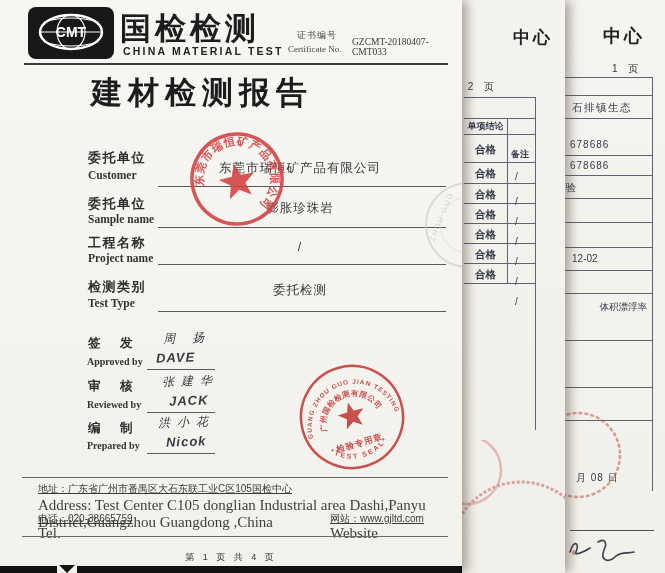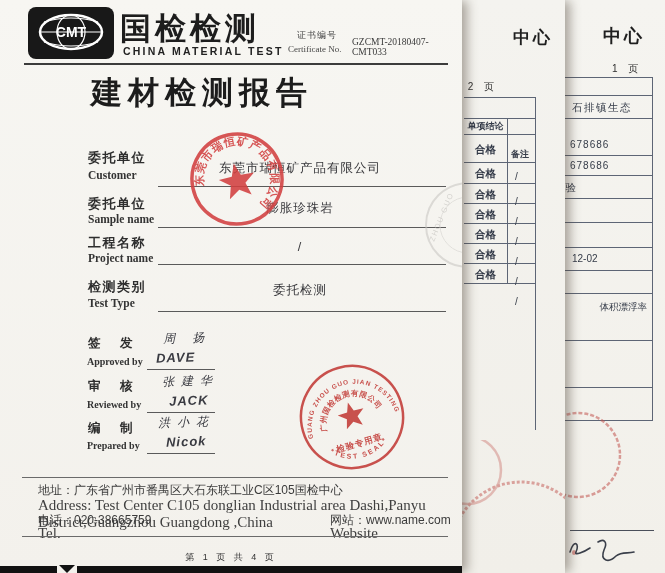--- a/index.html
+++ b/index.html
@@ -31,21 +31,21 @@
   
   .s-cn{left:88px;font-size:12.5px;font-weight:700;letter-spacing:8px;color:#2e2e2e;}
   .s-en{left:87px;font-size:10px;font-weight:700;color:#333;
         font-family:"Liberation Serif","DejaVu Serif",serif;}
   .s-line{left:147px;width:68px;height:1px;background:#5a5a5a;}
   .hw{font-style:italic;color:#3a3b42;transform:rotate(-2deg);}
   .hw-cn{font-size:12px;letter-spacing:7px;}
   .hw-en{font-size:13px;letter-spacing:1px;font-weight:700;}
   
   .ft-rule{left:22px;height:1px;background:#6a6a6a;width:426px;}
-  .ft-cn{font-size:12px;color:#3b3b3b;}
+  .ft-cn{font-size:10px;color:#3b3b3b;text-decoration:underline;}
   .ft-en{font-size:15px;color:#3f3f3f;font-family:"Liberation Serif","DejaVu Serif",serif;}
   .pageno{left:0;top:551px;width:462px;text-align:center;font-size:9px;letter-spacing:3px;color:#333;}
   .bar{background:#121212;}
   
   .frag-center{font-size:17px;font-weight:700;letter-spacing:3px;color:#1f1f1f;margin-left:15px;}
   .frag-page{font-size:10px;letter-spacing:4px;color:#2f2f2f;}
   .tbl{position:absolute;border-top:1px solid #5d6575;border-right:1px solid #5d6575;box-sizing:border-box;}
   .trow{box-sizing:border-box;border-bottom:1px solid #5d6575;display:flex;}
   .cell-res{width:44px;box-sizing:border-box;border-right:1px solid #5d6575;text-align:center;
             font-size:10.5px;font-weight:700;color:#323947;}
@@ -151,21 +151,21 @@
     <svg class="abs" style="left:400px;top:180px;opacity:.55" width="110" height="110" viewBox="0 0 110 110">
       <circle cx="68" cy="45" r="42" fill="none" stroke="#c6c4c0" stroke-width="2"></circle>
       <circle cx="68" cy="45" r="28" fill="none" stroke="#d2d0cc" stroke-width="1"></circle>
       <text x="34" y="62" font-size="7.5" fill="#b8b6b2" letter-spacing="1.5" transform="rotate(-68 34 62)">ZHOU GUO</text>
     </svg>
 
     <div class="abs ft-rule" style="top:477px"></div>
     <div class="abs ft-cn" style="left:38px;top:482px">地址：广东省广州市番禺区大石东联工业C区105国检中心</div>
     <div class="abs ft-en" style="left:38px;top:497px">Address: Test Center C105 donglian Industrial area Dashi,Panyu District,Guangzhou Guangdong ,China</div>
     <div class="abs ft-cn" style="left:38px;top:512px">电话：020-38665759</div>
-    <div class="abs ft-cn" style="left:330px;top:512px">网站：www.name.com</div>
+    <div class="abs ft-cn" style="left:330px;top:512px">网站：www.gjltd.com</div>
     <div class="abs ft-en" style="left:38px;top:525px">Tel.</div>
     <div class="abs ft-en" style="left:330px;top:525px">Website</div>
     <div class="abs ft-rule" style="top:536px"></div>
     <div class="abs pageno">第 1 页 共 4 页</div>
 
     <div class="abs bar" style="left:0;top:566px;width:57px;height:7px"></div>
     <div class="abs" style="left:59px;top:565px;width:0;height:0;border-left:8px solid transparent;border-right:8px solid transparent;border-top:8px solid #121212"></div>
     <div class="abs bar" style="left:77px;top:566px;width:385px;height:7px"></div>
   </div>
 
@@ -229,20 +229,23 @@
       <div class="p3row" style="height:37px;line-height:52px;padding-left:10px;letter-spacing:1px">678686</div>
       <div class="p3row" style="height:20px;line-height:19px;padding-left:10px;letter-spacing:1px">678686</div>
       <div class="p3row" style="height:23px;line-height:22px;padding-left:0;margin-left:-5px;font-size:10.5px">检验</div>
       <div class="p3row" style="height:24px"></div>
       <div class="p3row" style="height:25px"></div>
       <div class="p3row" style="height:23px;line-height:22px;padding-left:12px">12-02</div>
       <div class="p3row" style="height:23px"></div>
       <div class="p3row" style="height:47px;line-height:14px;padding-top:6px;text-align:right;padding-right:5px;font-size:9.5px">体积漂浮率</div>
       <div class="p3row" style="height:47px"></div>
       <div class="p3row" style="height:33px"></div>
+      <div class="p3row" style="height:70px;border-bottom:none;position:relative">
+        <div class="abs" style="left:16px;top:50px;font-size:10px;letter-spacing:1px;color:#343b48">月 08 日</div>
+      </div>
     </div>
 
     <svg class="abs" style="left:-30px;top:395px;opacity:.55" width="100" height="120" viewBox="0 0 100 120">
       <circle cx="48" cy="60" r="42" fill="none" stroke="#c25550" stroke-width="2.5" stroke-dasharray="4 2"></circle>
     </svg>
     <div class="abs" style="left:12px;top:550px;width:4px;height:5px;background:#c25550;border-radius:50%;opacity:.6"></div>
 
     <div class="abs" style="left:10px;top:530px;width:84px;height:1px;background:#4a4f5a"></div>
     <svg class="abs" style="left:4px;top:534px" width="80" height="34" viewBox="0 0 80 34">
       <path d="M6 18 C10 4 16 10 12 18 C10 22 20 18 26 14 M34 8 C40 4 44 8 40 16 C36 26 44 30 52 22 C58 17 64 20 70 18" fill="none" stroke="#3a3f4a" stroke-width="1.6" stroke-linecap="round"></path>

